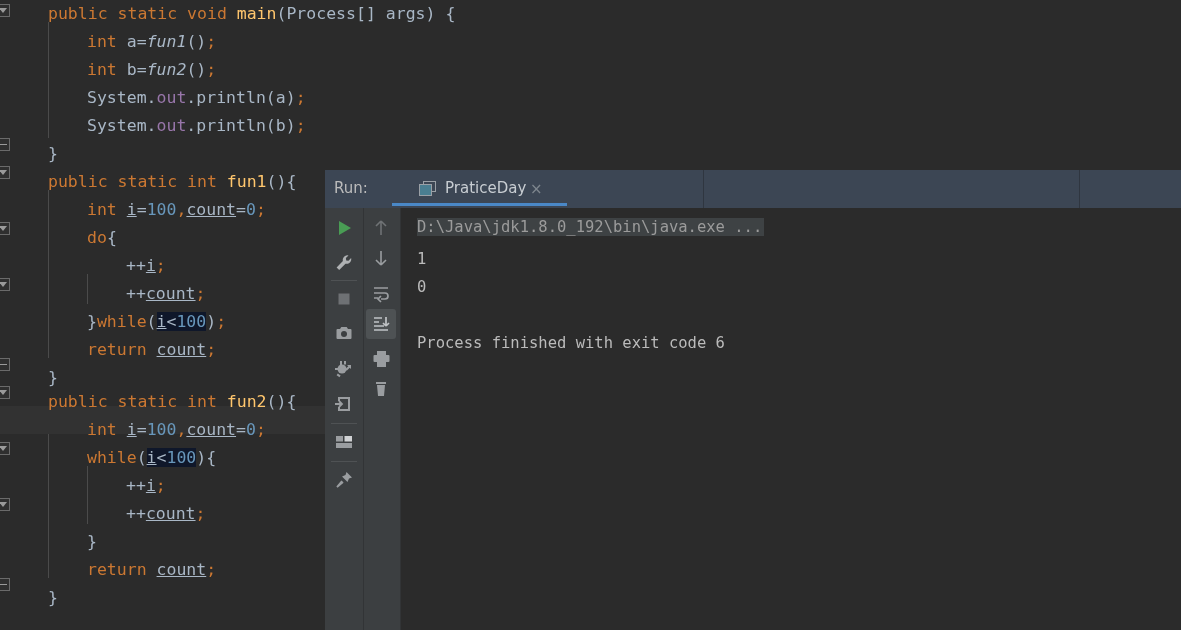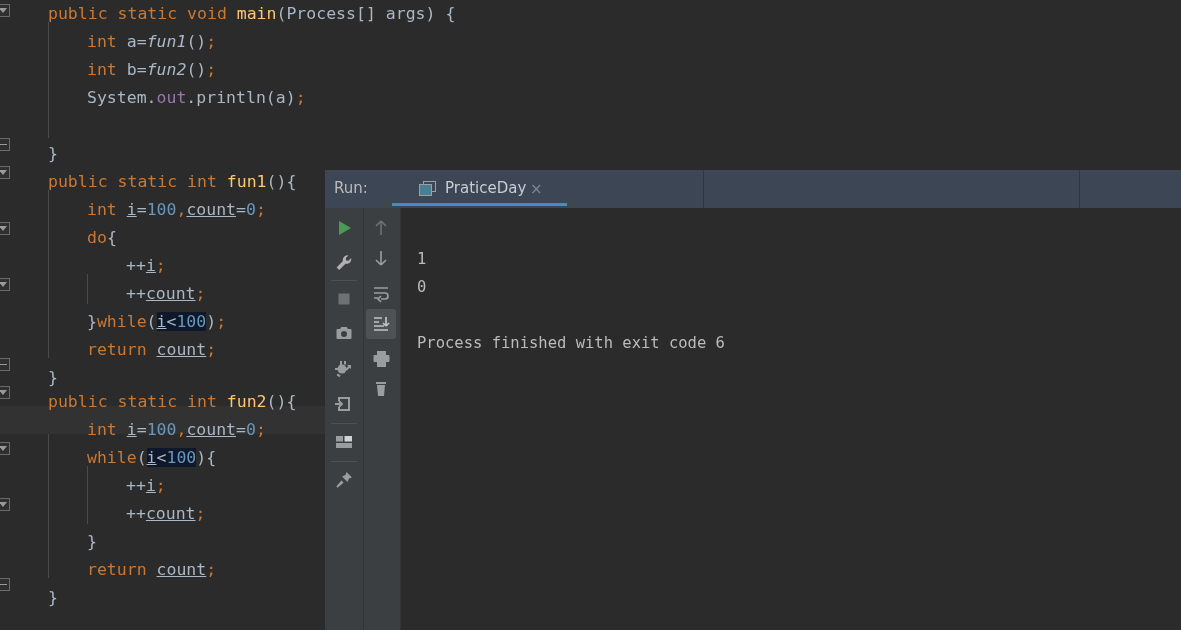--- a/index.html
+++ b/index.html
@@ -138,20 +138,21 @@
   <div class="cur-line" style="position:absolute;left:0;top:406px;width:325px;height:28px"></div>
 
   <div class="code-line" style="top:0px"><span class="txt" style="padding-left:48px"><span class="kw">public static void </span><span class="meth">main</span>(<span class="ident">Process</span>[] <span class="ident">args</span>) {</span></div>
 
   <div class="code-line" style="top:28px"><span class="txt" style="padding-left:87px"><span class="kw">int </span><span class="ident">a</span>=<span class="italic">fun1</span>()<span class="kw">;</span></span></div>
 
   <div class="code-line" style="top:56px"><span class="txt" style="padding-left:87px"><span class="kw">int </span><span class="ident">b</span>=<span class="italic">fun2</span>()<span class="kw">;</span></span></div>
 
   <div class="code-line" style="top:84px"><span class="txt" style="padding-left:87px"><span class="ident">System</span>.<span class="field">out</span>.<span class="ident">println</span>(<span class="ident">a</span>)<span class="kw">;</span></span></div>
 
+  <div class="code-line" style="top:112px"><span class="txt" style="padding-left:87px"><span class="ident">System</span>.<span class="field">out</span>.<span class="ident">println</span>(<span class="ident">b</span>)<span class="kw">;</span></span></div>
 
   <div class="code-line" style="top:140px"><span class="txt" style="padding-left:48px">}</span></div>
 
   <div class="code-line" style="top:168px"><span class="txt" style="padding-left:48px"><span class="kw">public static int </span><span class="meth">fun1</span>(){</span></div>
 
   <div class="code-line" style="top:196px"><span class="txt" style="padding-left:87px"><span class="kw">int </span><span class="und">i</span>=<span class="num">100</span><span class="kw">,</span><span class="und">count</span>=<span class="num">0</span><span class="kw">;</span></span></div>
 
   <div class="code-line" style="top:224px"><span class="txt" style="padding-left:87px"><span class="kw">do</span>{</span></div>
 
   <div class="code-line" style="top:252px"><span class="txt" style="padding-left:126px">++<span class="und">i</span><span class="kw">;</span></span></div>
@@ -290,17 +291,18 @@
     <div class="tbtn" style="left:2px;top:166px">
       <svg width="30" height="30" viewBox="0 0 30 30">
           <rect x="10" y="8" width="10" height="2" fill="#9a9da0"></rect>
           <path d="M11 11h8l-1 11h-6z" fill="#9a9da0"></path>
         </svg>
     </div>
   </div>
   <div id="tb2-sep"></div>
 
   <div id="console">
+    <div class="con-line" style="top:6px"><span class="con-path">D:\Java\jdk1.8.0_192\bin\java.exe ...</span></div>
     <div class="con-line" style="top:38px">1</div>
     <div class="con-line" style="top:66px">0</div>
     <div class="con-line" style="top:122px">Process finished with exit code 6</div>
   </div>
 </div>
 
 </body></html>

